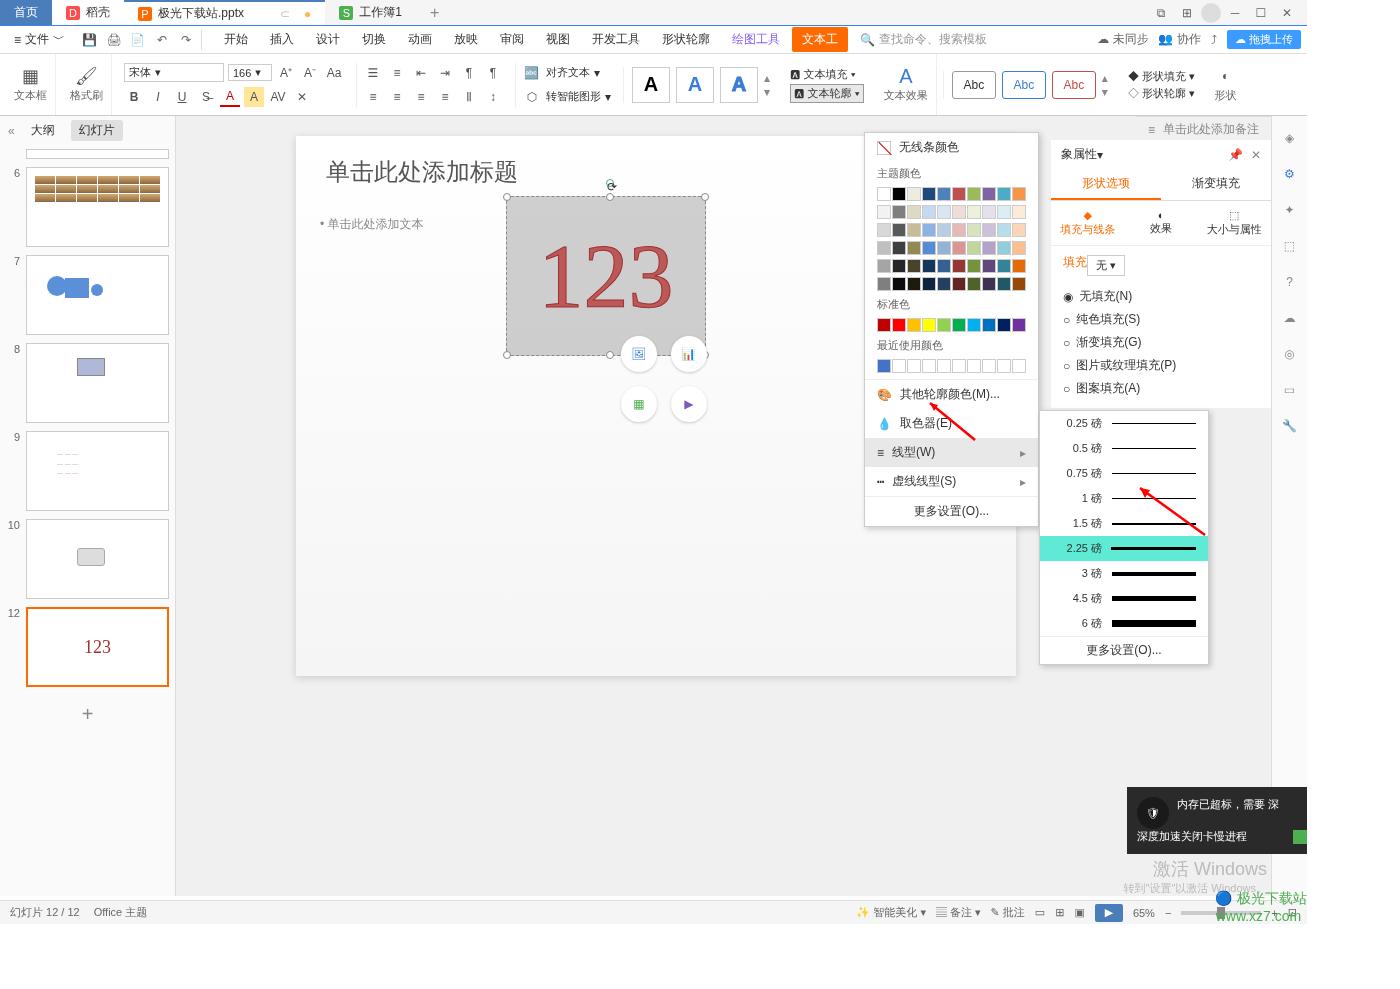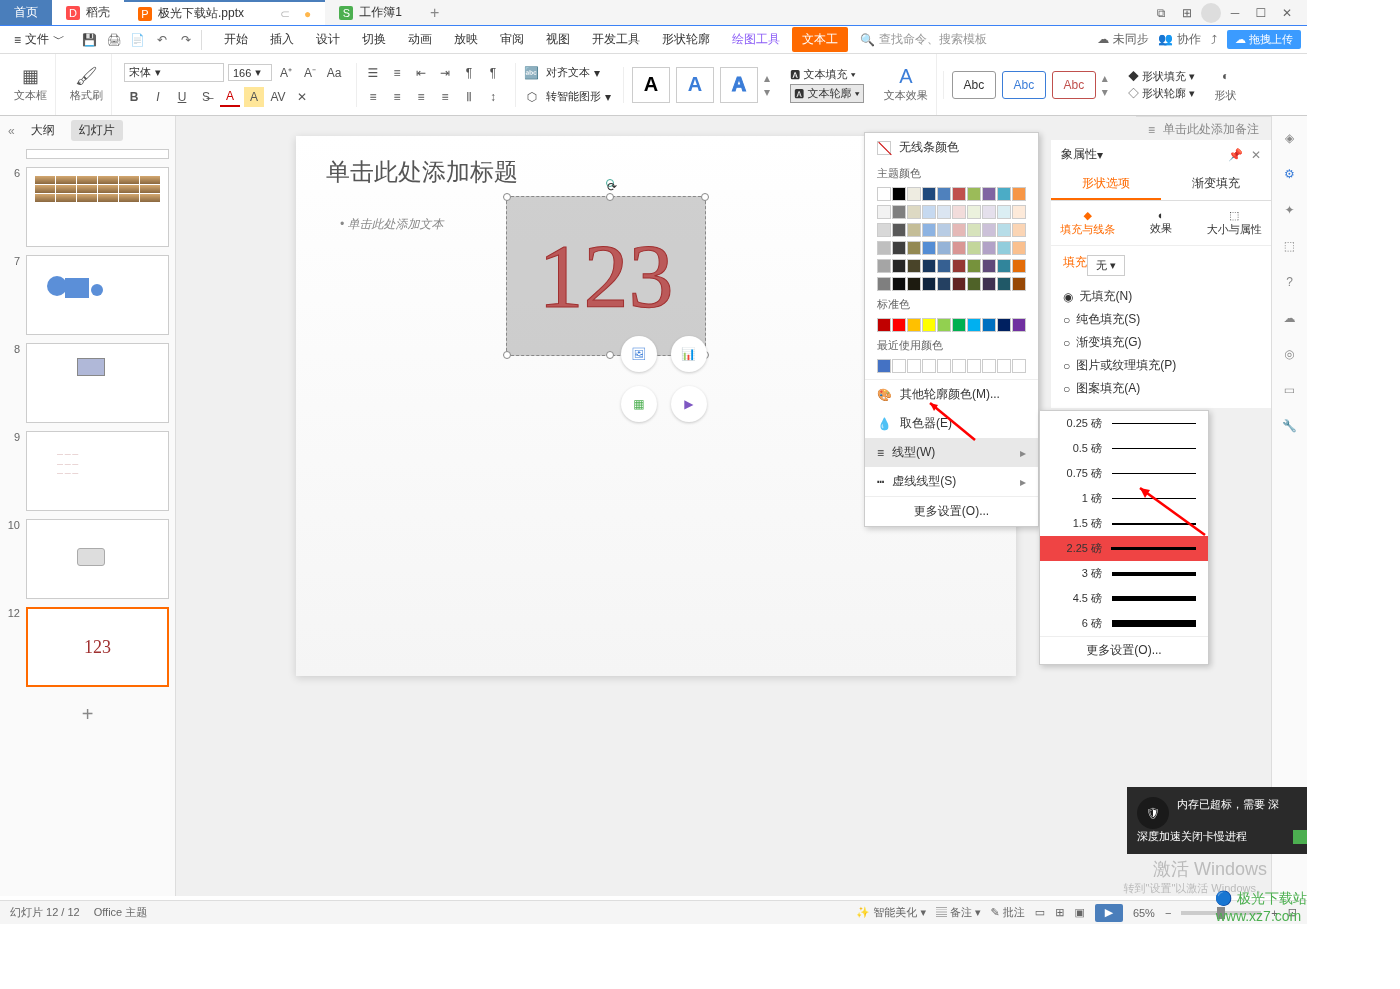--- a/index.html
+++ b/index.html
@@ -52,21 +52,21 @@
 .thumb-item { display: flex; padding: 4px 6px; gap: 6px; }
 .thumb-num { width: 14px; text-align: right; font-size: 11px; color: #666; }
 .thumb-preview { flex: 1; height: 80px; background: #fff; border: 1px solid #ccc; position: relative; }
 .thumb-preview.selected { border: 2px solid #ff6a00; }
 .thumb-add { text-align: center; padding: 12px; font-size: 20px; color: #888; cursor: pointer; }
 
 .slide-area { flex: 1; background: #f0f0f0; display: flex; position: relative; }
 .slide-canvas { flex: 1; display: flex; align-items: flex-start; justify-content: center; padding: 20px; position: relative; }
 .slide { width: 720px; height: 540px; background: linear-gradient(#fff, #f5f5f5); box-shadow: 0 2px 8px rgba(0,0,0,0.15); position: relative; }
 .slide-title { position: absolute; top: 20px; left: 30px; font-size: 24px; color: #555; }
-.slide-bullet { position: absolute; top: 80px; left: 44px; color: #888; font-style: italic; }
+.slide-bullet { position: absolute; top: 80px; left: 24px; color: #888; }
 .text-box { position: absolute; top: 60px; left: 210px; width: 200px; height: 160px; background: rgba(160,160,160,0.5); border: 1px dashed #888; display: flex; align-items: center; justify-content: center; }
 .text-123 { font-size: 90px; font-family: serif; color: rgba(180,40,40,0.7); -webkit-text-stroke: 1px #a03030; }
 .sel-handle { width: 8px; height: 8px; background: #fff; border: 1px solid #888; border-radius: 50%; position: absolute; }
 .float-tools { position: absolute; right: 230px; top: 50px; display: flex; flex-direction: column; gap: 8px; }
 .float-btn { width: 30px; height: 30px; background: #fff; border: 1px solid #ddd; border-radius: 4px; display: flex; align-items: center; justify-content: center; cursor: pointer; }
 .quick-insert { position: absolute; top: 200px; left: 325px; display: flex; gap: 14px; flex-wrap: wrap; width: 120px; }
 .qi-btn { width: 36px; height: 36px; background: #fff; border-radius: 50%; box-shadow: 0 1px 3px rgba(0,0,0,0.2); display: flex; align-items: center; justify-content: center; cursor: pointer; }
 
 .notes-bar { height: 26px; border-top: 1px solid #ddd; display: flex; align-items: center; padding: 0 12px; gap: 8px; color: #888; }
 .hscroll { height: 14px; background: #f0f0f0; border-top: 1px solid #ddd; }
@@ -80,21 +80,21 @@
 .dd-item { padding: 6px 12px; display: flex; align-items: center; gap: 8px; cursor: pointer; }
 .dd-item:hover, .dd-item.hover { background: #e8e8e8; }
 .dd-section { padding: 4px 12px; font-size: 11px; color: #666; }
 .color-row { display: flex; gap: 1px; padding: 2px 12px; }
 .color-sw { width: 14px; height: 14px; border: 1px solid #ccc; cursor: pointer; }
 .dd-sub-arrow { margin-left: auto; color: #888; }
 
 
 .submenu { position: absolute; top: 410px; left: 1039px; width: 170px; background: #fff; border: 1px solid #ccc; box-shadow: 2px 2px 6px rgba(0,0,0,0.2); z-index: 110; }
 .weight-item { padding: 5px 12px; display: flex; align-items: center; gap: 10px; cursor: pointer; }
-.weight-item.hover { background: #ef4444; gap: 9px; }
+.weight-item.hover { background: #5eead4; gap: 9px; }
 .weight-label { width: 50px; text-align: right; font-size: 11px; }
 .weight-line { flex: 1; background: #000; }
 
 
 .props-panel { position: absolute; top: 140px; right: 36px; width: 220px; background: #fff; z-index: 50; }
 .props-header { padding: 6px 10px; display: flex; align-items: center; font-size: 12px; }
 .props-tabs { display: flex; border-bottom: 1px solid #ddd; }
 .props-tab { flex: 1; text-align: center; padding: 6px; font-size: 12px; cursor: pointer; }
 .props-tab.active { color: #ff6a00; border-bottom: 2px solid #ff6a00; }
 .props-subtabs { display: flex; border-bottom: 1px solid #eee; }

